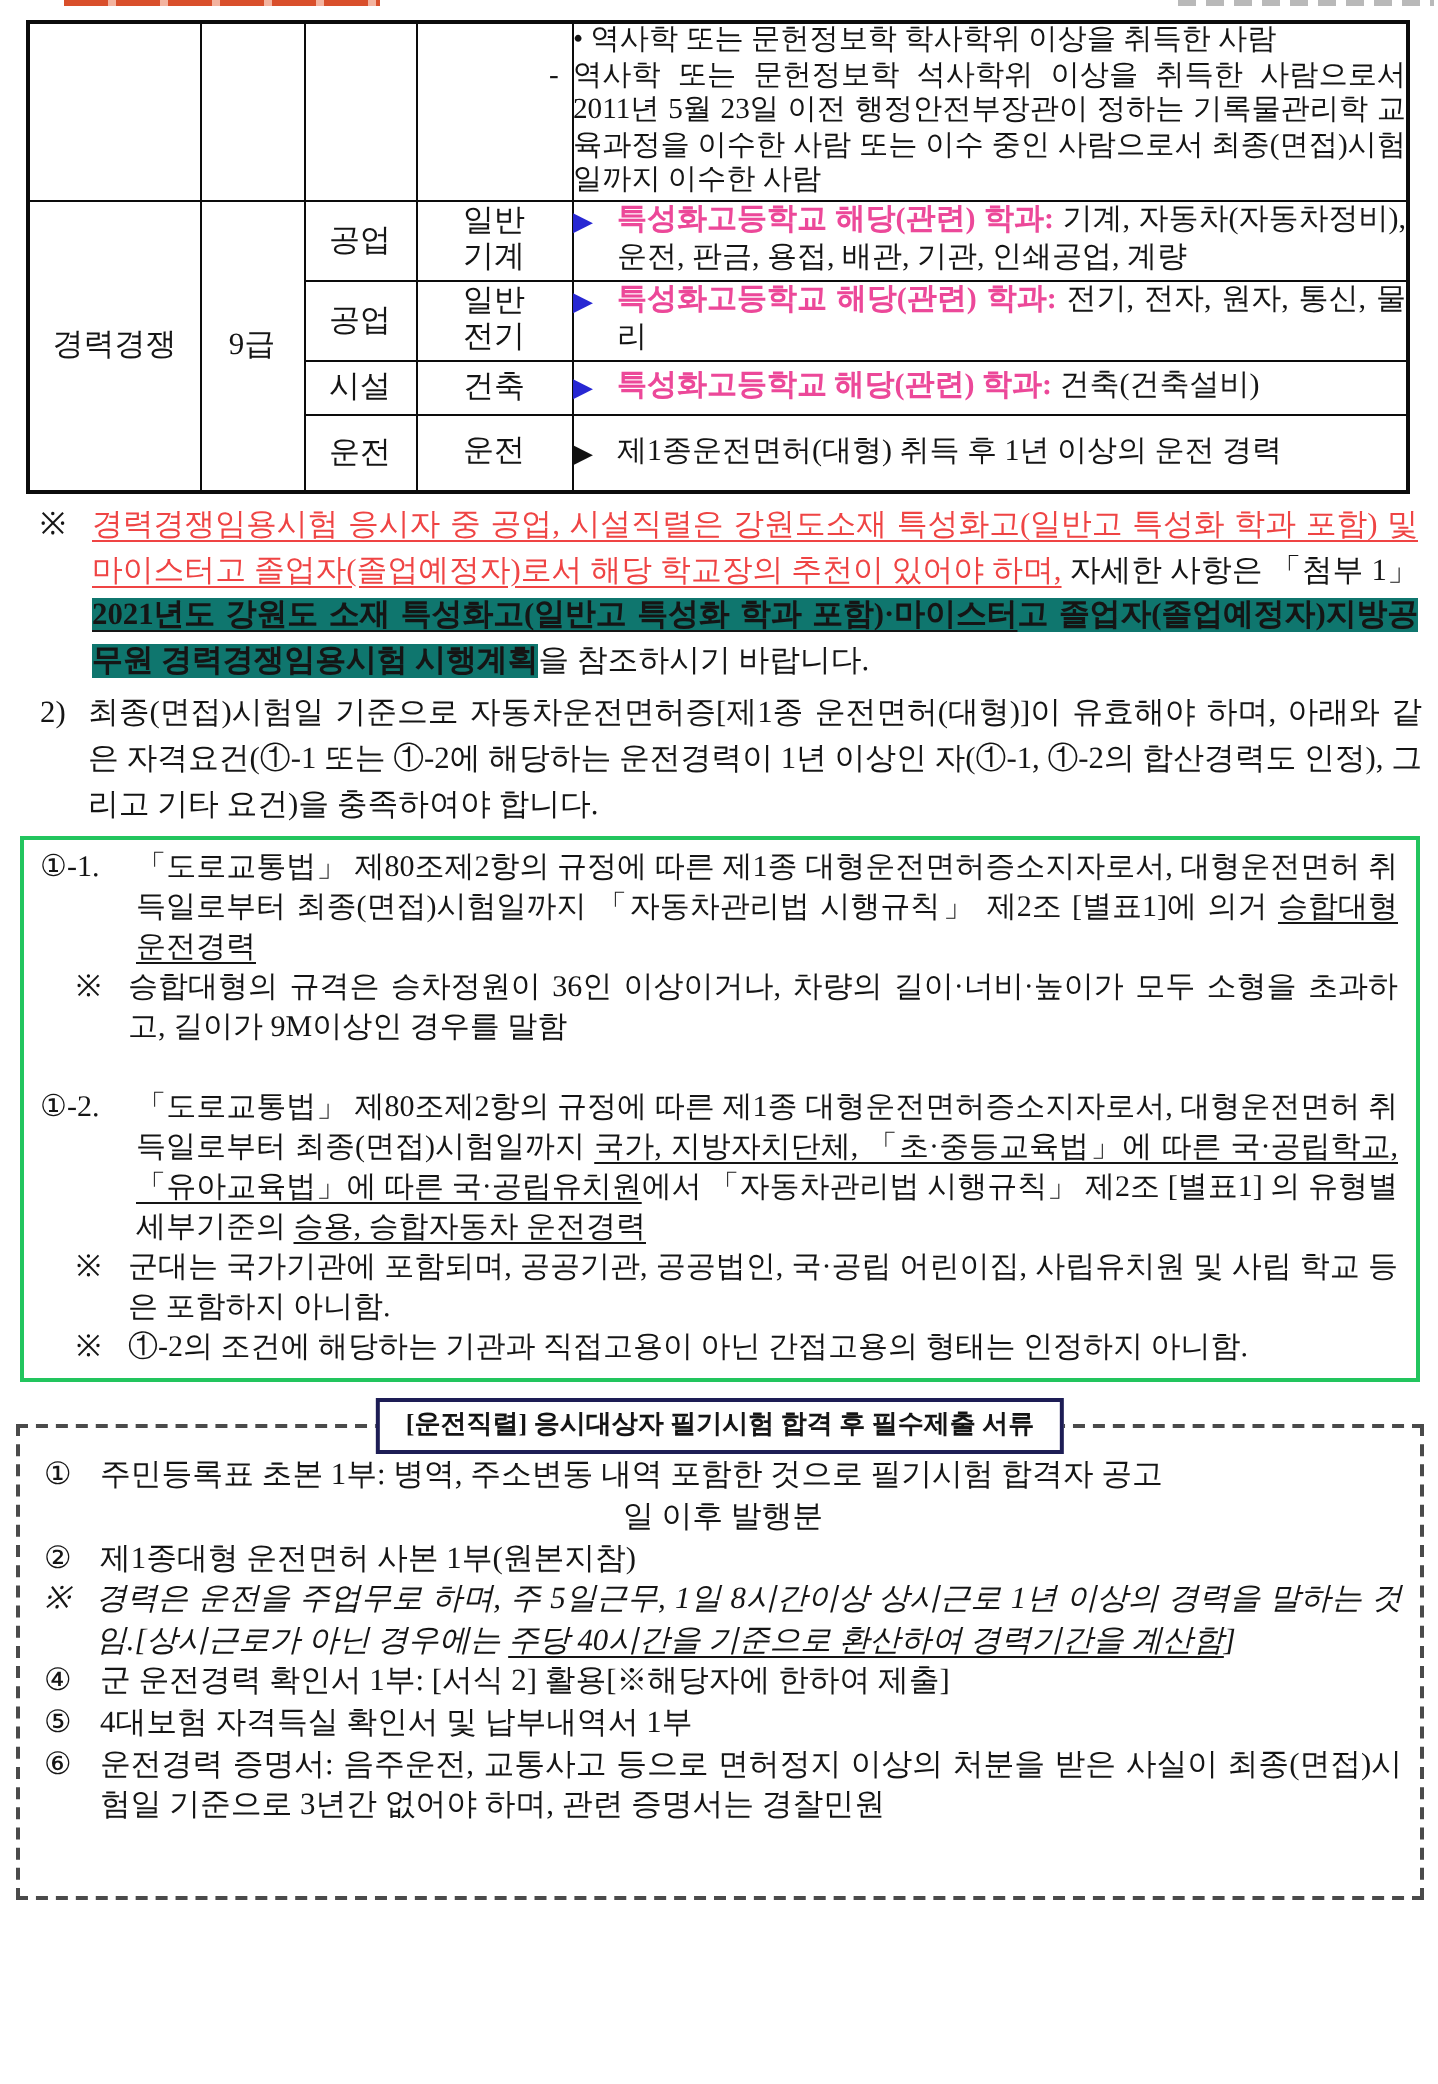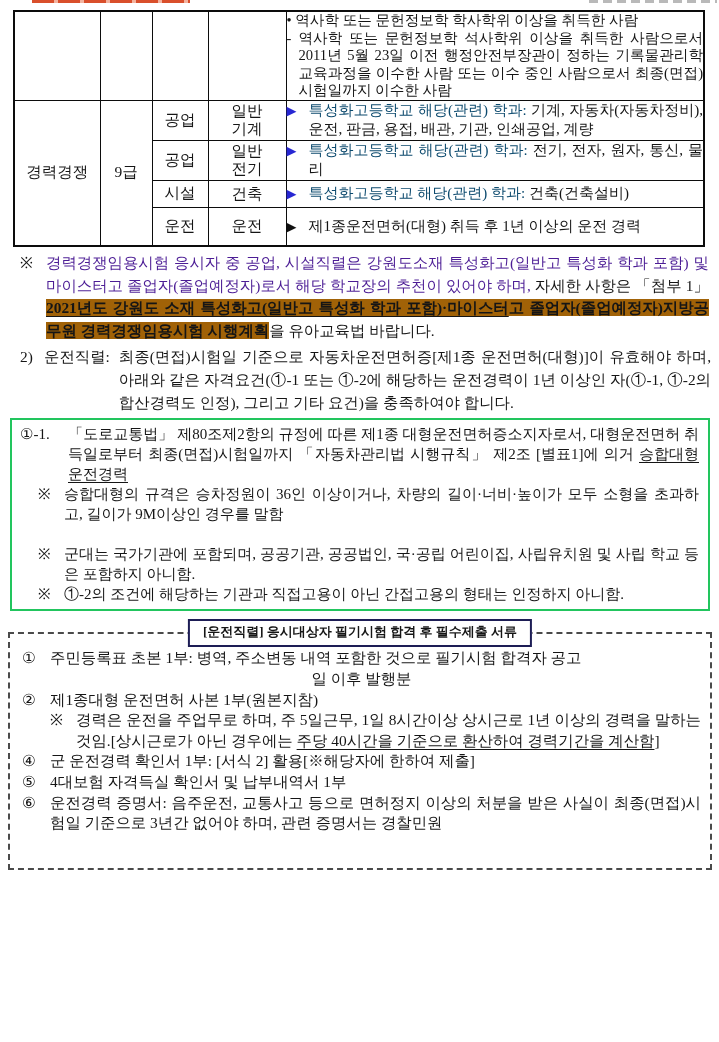--- a/index.html
+++ b/index.html
@@ -22,36 +22,36 @@
 
   
   table.req{border-collapse:collapse;table-layout:fixed;width:692px;margin:10px 0 0 13px;
     border:2px solid #0c0c0c;}
   table.req td{border:1.4px solid #0c0c0c;padding:0;}
   td.cc{text-align:center;vertical-align:middle;font-size:15.5px;}
   tr.rowA{height:88px;}
   tr.rowB1{height:40px;} tr.rowB2{height:40px;} tr.rowB3{height:27px;} tr.rowB4{height:39px;}
   td.descA{vertical-align:middle;font-size:14.6px;line-height:17.5px;padding:1px 3px 1px 8px;}
   .a-bullet{white-space:nowrap;}
-  .a-dash{padding-left:12px;text-align:justify;}
+  .a-dash{text-align:justify;}
   .a-dash > .mk{width:12px;margin-left:-12px;}
   td.desc{vertical-align:middle;font-size:15px;line-height:19px;padding:1px 3px 1px 6px;}
   .desc-in{padding-left:22px;}
   .desc-in > .mk{width:22px;margin-left:-22px;font-size:13px;}
   .fl{display:block;text-align:center;line-height:18px;}
   .arrow-blue{color:#2727d3;}
   .arrow-black{color:#111;}
-  .prefix{color:#0c4a6e;font-weight:normal;}
+  .prefix{color:#ec4899;font-weight:bold;}
 
   
   .notes{margin:5px 10px 0 20px;}
   .note{padding-left:26px;line-height:22.6px;text-align:justify;font-size:15.4px;}
   .note > .mk{width:26px;margin-left:-26px;}
-  .blue-u{color:#4c1d95;text-underline-offset:3px;}
-  .hl{background:#a16207;font-weight:bold;}
+  .blue-u{color:#ef4444;text-decoration:underline;text-underline-offset:3px;}
+  .hl{background:#0f766e;font-weight:bold;}
   .hl-u{text-decoration:underline;text-underline-offset:3px;}
 
   
   .drv{display:flex;margin:3px 8px 0 20px;line-height:23px;font-size:15.4px;}
   .drv-num{flex:none;width:24px;}
   .drv-label{flex:none;margin-right:9px;}
   .drv-body{flex:1;text-align:justify;}
 
   
   .box1{border:2px solid #22c55e;margin:4px 9px 0 10px;padding:4px 9px 5px 8px;
@@ -66,21 +66,21 @@
   
   .box2{border:2px dashed #4a4a4a;margin:21px 7px 0 8px;padding:14px 9px 6px 12px;
     font-size:15.4px;line-height:20.6px;position:relative;height:214px;}
   .b2title{position:absolute;top:-15px;left:50%;transform:translateX(-50%);
     background:#ffffff;border:2px solid #1d1d55;padding:1px 13px 2px 13px;
     font-weight:bold;white-space:nowrap;font-size:13px;}
   .b2item{padding-left:28px;}
   .b2item > .mk{width:28px;margin-left:-28px;}
   .b2line1{text-align:justify;text-align-last:justify;}
   .b2line2{text-align:center;}
-  .b2sub{padding-left:26px;margin-left:28px;}
+  .b2sub{padding-left:26px;font-style:italic;}
   .b2sub > .mk{width:26px;margin-left:-26px;}
 </style>
 </head>
 <body>
 
 <div class="frag-red"></div>
 <div class="frag-gray"></div>
 
 <table class="req">
   <colgroup>
@@ -139,38 +139,40 @@
         </td>
     <td class="desc">
           <div class="desc-in hang"><span class="mk arrow-black">▶</span><span>제1종운전면허(대형) 취득 후 1년 이상의 운전 경력</span></div>
         </td>
   </tr>
 </tbody>
   </table>
 
 <div class="notes">
   <div class="note hang">
-    <span class="mk">※</span><span class="blue-u">경력경쟁임용시험 응시자 중 공업, 시설직렬은 강원도소재 특성화고(일반고 특성화 학과 포함) 및 마이스터고 졸업자(졸업예정자)로서 해당 학교장의 추천이 있어야 하며,</span><span> 자세한 사항은 「첨부 1」 </span><span class="hl hl-u">2021년도 강원도 소재 특성화고(일반고 특성화 학과 포함)·마이스터</span><span class="hl">고 졸업자(졸업예정자)지방공무원 경력경쟁임용시험 시행계획</span><span>을 유아교육법 바랍니다.</span>
+    <span class="mk">※</span><span class="blue-u">경력경쟁임용시험 응시자 중 공업, 시설직렬은 강원도소재 특성화고(일반고 특성화 학과 포함) 및 마이스터고 졸업자(졸업예정자)로서 해당 학교장의 추천이 있어야 하며,</span><span> 자세한 사항은 「첨부 1」 </span><span class="hl hl-u">2021년도 강원도 소재 특성화고(일반고 특성화 학과 포함)·마이스터</span><span class="hl">고 졸업자(졸업예정자)지방공무원 경력경쟁임용시험 시행계획</span><span>을 참조하시기 바랍니다.</span>
   </div>
 </div>
 
 <div class="drv">
   <span class="drv-num">2)</span>
-  <span class="drv-label">운전직렬:</span>
   <div class="drv-body">최종(면접)시험일 기준으로 자동차운전면허증[제1종 운전면허(대형)]이 유효해야 하며, 아래와 같은 자격요건(①-1 또는 ①-2에 해당하는 운전경력이 1년 이상인 자(①-1, ①-2의 합산경력도 인정), 그리고 기타 요건)을 충족하여야 합니다.</div>
 </div>
 
 <div class="box1">
   <div class="b1item hang">
     <span class="mk">①-1.</span><span>「도로교통법」 제80조제2항의 규정에 따른 제1종 대형운전면허증소지자로서, 대형운전면허 취득일로부터 최종(면접)시험일까지 「자동차관리법 시행규칙」 제2조 [별표1]에 의거 </span><span class="u">승합대형 운전경력</span>
   </div>
   <div class="b1note hang">
     <span class="mk">※</span><span>승합대형의 규격은 승차정원이 36인 이상이거나, 차량의 길이·너비·높이가 모두 소형을 초과하고, 길이가 9M이상인 경우를 말함</span>
   </div>
   <div class="b1gap"></div>
+  <div class="b1item hang">
+    <span class="mk">①-2.</span><span>「도로교통법」 제80조제2항의 규정에 따른 제1종 대형운전면허증소지자로서, 대형운전면허 취득일로부터 최종(면접)시험일까지 </span><span class="u">국가, 지방자치단체, 「초·중등교육법」에 따른 국·공립학교, 「유아교육법」에 따른 국·공립유치원</span><span>에서 「자동차관리법 시행규칙」 제2조 [별표1] 의 유형별 세부기준의 </span><span class="u">승용, 승합자동차 운전경력</span>
+  </div>
   <div class="b1note hang">
     <span class="mk">※</span><span>군대는 국가기관에 포함되며, 공공기관, 공공법인, 국·공립 어린이집, 사립유치원 및 사립 학교 등은 포함하지 아니함.</span>
   </div>
   <div class="b1note hang">
     <span class="mk">※</span><span>①-2의 조건에 해당하는 기관과 직접고용이 아닌 간접고용의 형태는 인정하지 아니함.</span>
   </div>
 </div>
 
 <div class="box2">
   <div class="b2title">[운전직렬] 응시대상자 필기시험 합격 후 필수제출 서류</div>

